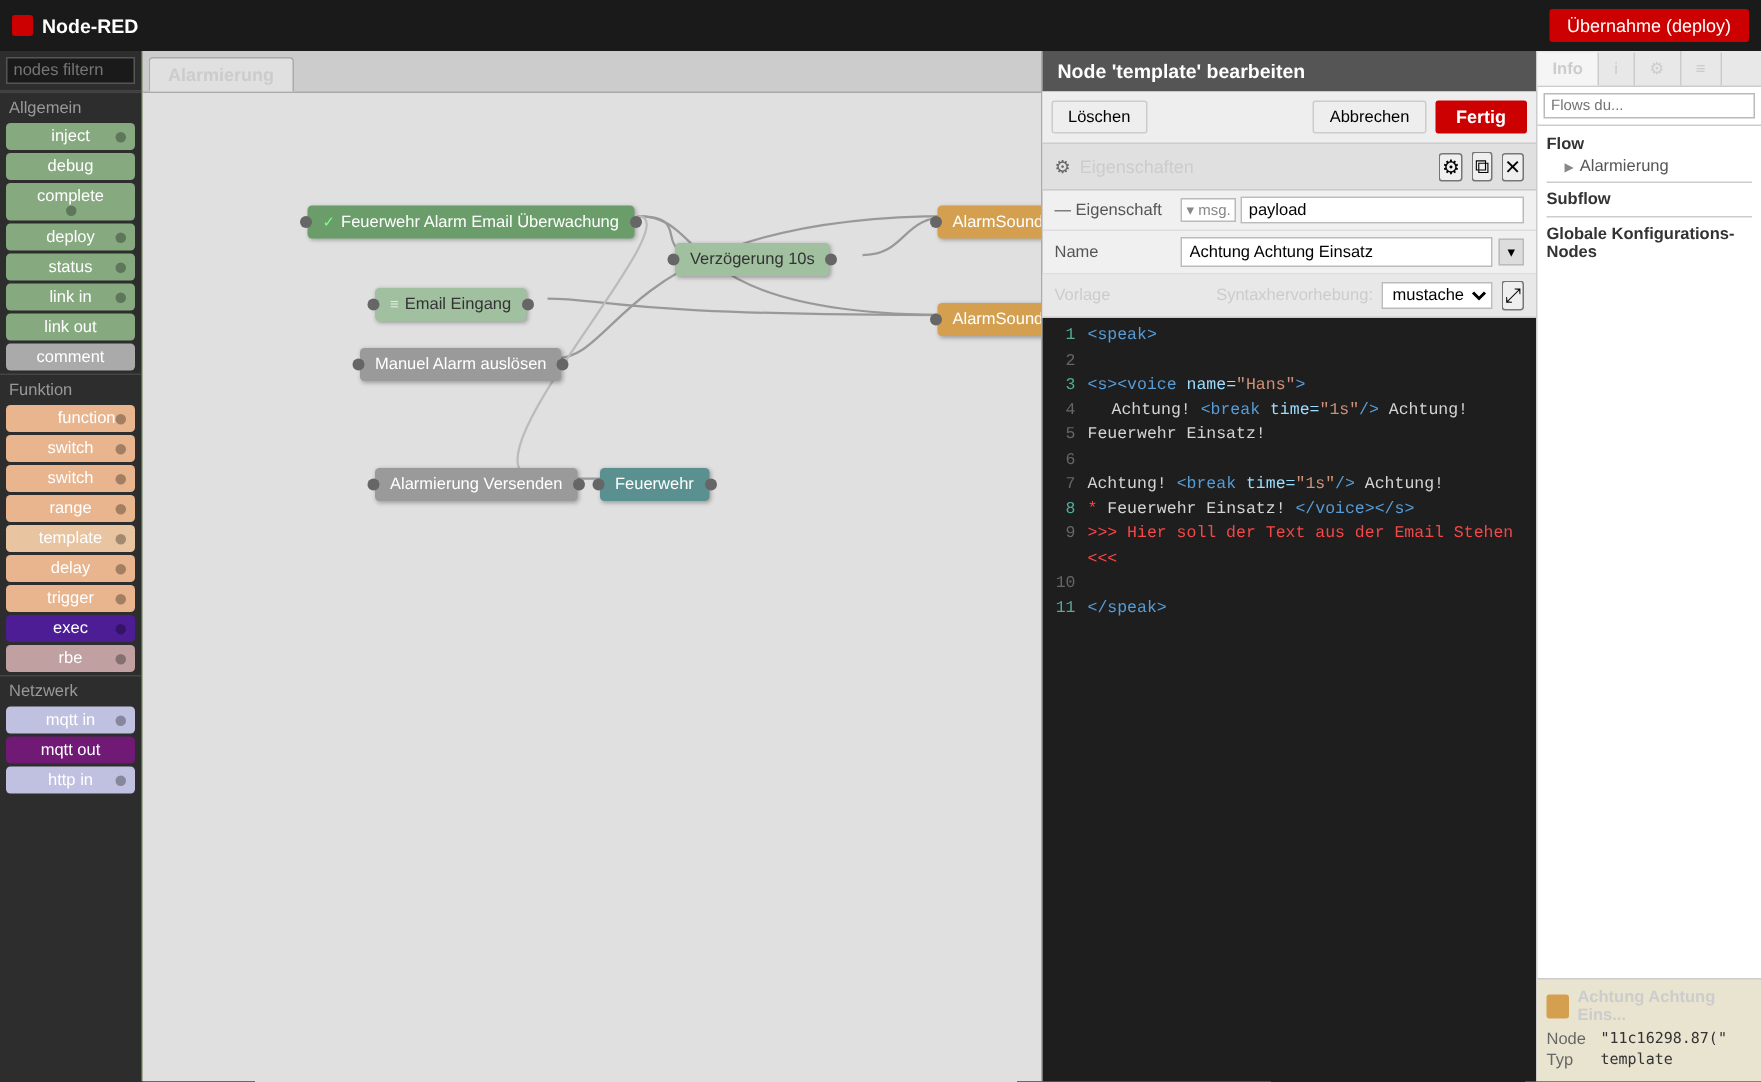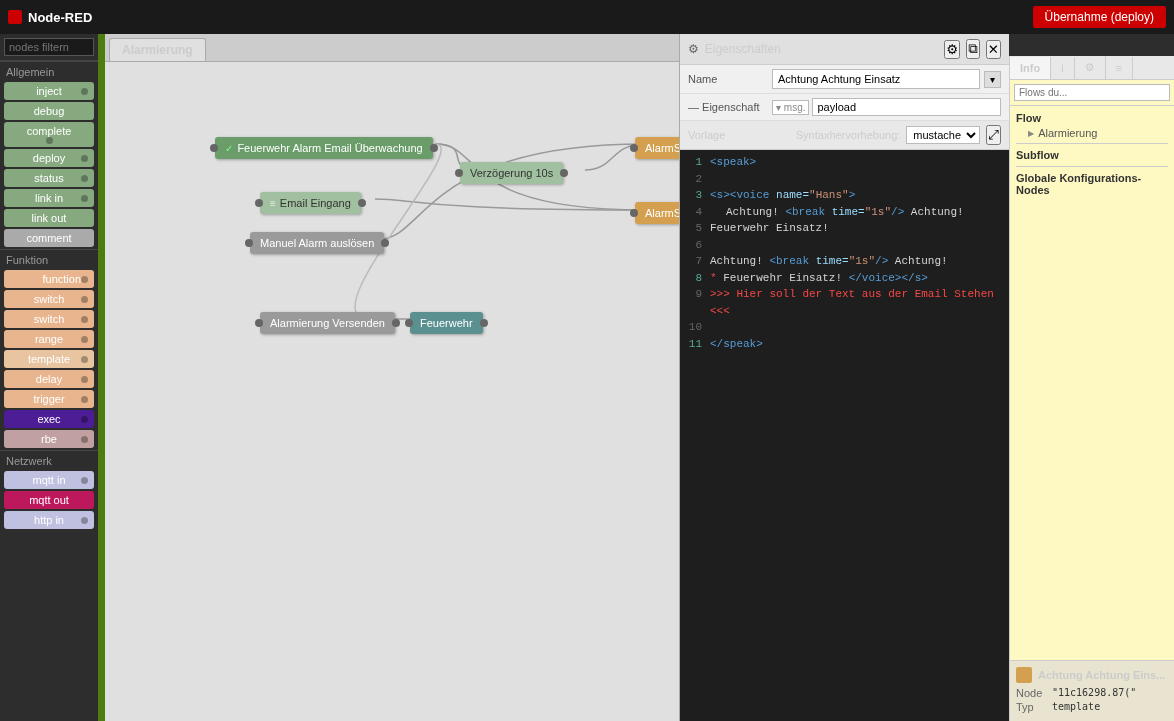--- a/index.html
+++ b/index.html
@@ -40,23 +40,23 @@
     }
 
     
     #main {
       display: flex;
       height: calc(721px - 34px);
     }
 
     
     #palette {
-      width: 105px;
+      width: 95px;
       background: #2d2d2d;
-      border-right: 7px solid #4d7c0f;
+      border-right: 1px solid #4d7c0f;
       overflow-y: auto;
       flex-shrink: 0;
     }
     #palette .palette-filter {
       padding: 4px;
       border-bottom: 1px solid #444;
     }
     #palette .palette-filter input {
       width: 100%;
       background: #1a1a1a;
@@ -99,21 +99,21 @@
     .pn-function { background: #e8b58e; color: #fff; justify-content: flex-end; }
     .pn-switch { background: #e8b58e; color: #fff; }
     .pn-change { background: #e8b58e; color: #fff; }
     .pn-range { background: #e8b58e; color: #fff; }
     .pn-template { background: #e8c4a0; color: #fff; }
     .pn-delay { background: #e8b58e; color: #fff; }
     .pn-trigger { background: #e8b58e; color: #fff; }
     .pn-exec { background: #4c1d95; color: #fff; }
     .pn-rbe { background: #c0a0a0; color: #fff; }
     .pn-mqtt-in { background: #c0c0e0; color: #fff; }
-    .pn-mqtt-out { background: #be185d; color: #fff; }
+    .pn-mqtt-out { background: #701a75; color: #fff; }
     .pn-http-in { background: #c0c0e0; color: #fff; }
 
     
     #canvas-area {
       flex: 1;
       background: #e0e0e0;
       position: relative;
       overflow: hidden;
     }
     #tab-bar {
@@ -310,27 +310,26 @@
       user-select: none;
     }
     .line-num.modified { color: #5a9; }
     .tag { color: #569cd6; }
     .attr-name { color: #9cdcfe; }
     .attr-val { color: #ce9178; }
     .text-red { color: #f44747; }
 
     
     #info-panel {
-      width: 165px;
-      background: #fef9c3;
+      width: 150px;
+      background: #ffffff;
       border-left: 1px solid #ccc;
       display: flex;
       flex-direction: column;
       flex-shrink: 0;
-      margin-top: 22px;
     }
     #info-panel .info-tabs {
       display: flex;
       background: #e8e8e8;
       border-bottom: 1px solid #ccc;
       align-items: center;
     }
     #info-panel .info-tab {
       padding: 5px 10px;
       font-size: 11px;
@@ -586,39 +585,46 @@
           <div class="flow-node fn-teal" style="left: 305px; top: 250px;">
             <span>Feuerwehr</span>
             <div class="port-in"></div>
             <div class="port-out"></div>
           </div>
         </div>
     </div>
   </div>
 
   <div id="edit-panel">
+    <div class="edit-header">Node 'template' bearbeiten</div>
+    <div class="edit-toolbar">
+      <button class="btn-delete">Löschen</button>
+      <div class="spacer"></div>
+      <button class="btn-cancel">Abbrechen</button>
+      <button class="btn-done">Fertig</button>
+    </div>
     <div class="section-title">
       <span class="gear-icon">⚙</span>
       <span>Eigenschaften</span>
       <div class="spacer"></div>
       <button class="icon-btn-small">⚙</button>
       <button class="icon-btn-small">⧉</button>
       <button class="icon-btn-small">✕</button>
     </div>
     <div class="prop-row">
-      <label>Name</label>
-      <input type="text" style="flex: 1 1 0%; border: 1px solid rgb(187, 187, 187); padding: 3px 5px; font-size: 11px;" value="Achtung Achtung Einsatz">
-      <button class="icon-btn-small">▾</button>
-    </div>
-    <div class="prop-row">
       <label>— <span>Eigenschaft</span></label>
       <div style="display:flex; align-items:center; gap:3px; flex:1;">
         <span style="font-size:10px; color:#888; border:1px solid #bbb; padding:1px 3px; background:#fff;">▾ msg.</span>
         <input type="text" value="payload" style="flex: 1 1 0%; border: 1px solid rgb(187, 187, 187); padding: 2px 4px; font-size: 11px;">
       </div>
+    </div>
+    <div class="prop-row">
+      <label>Name</label>
+      <input type="text" style="flex: 1 1 0%; border: 1px solid rgb(187, 187, 187); padding: 3px 5px; font-size: 11px;" value="Achtung Achtung Einsatz">
+      <button class="icon-btn-small">▾</button>
     </div>
     <div class="vorlage-header">
       <span>Vorlage</span>
       <div class="syntax-row">
         <span>Syntaxhervorhebung:</span>
         <select>
           <option>mustache</option>
           <option>html</option>
           <option>text</option>
           <option>json</option>

